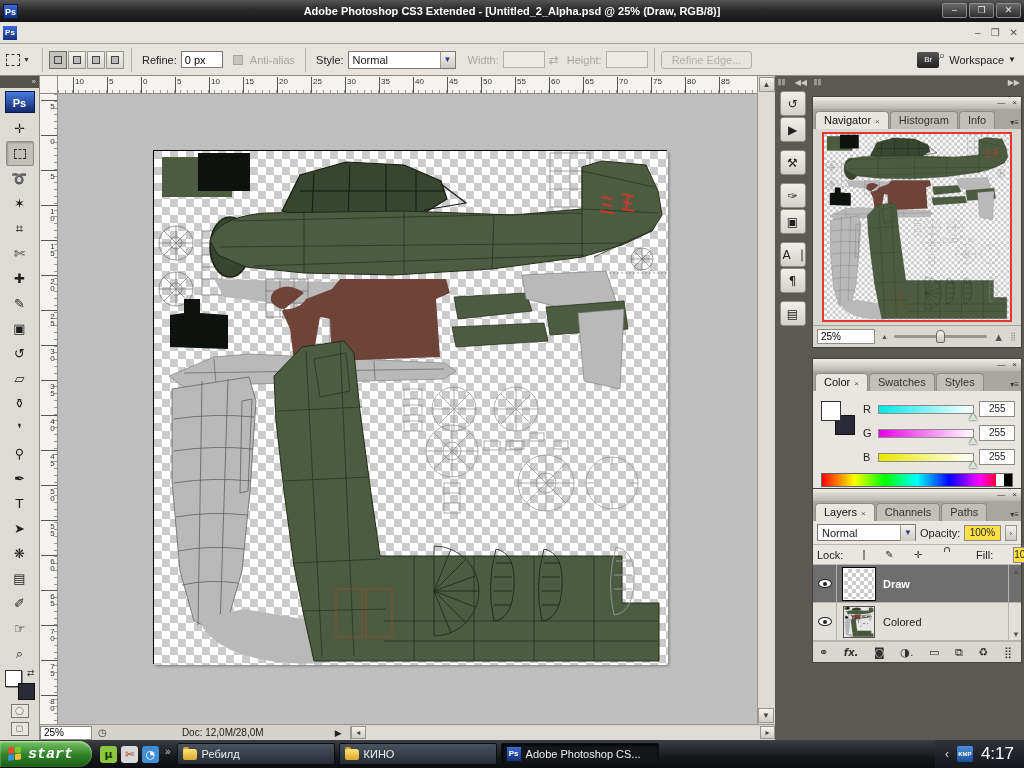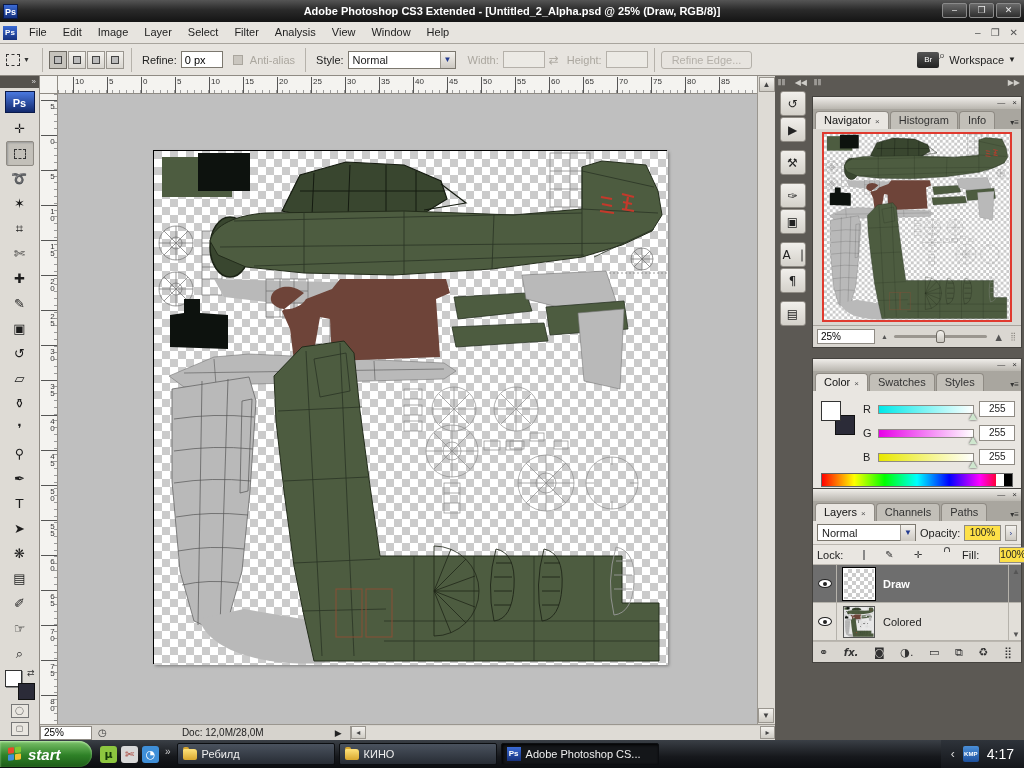--- a/index.html
+++ b/index.html
@@ -176,68 +176,56 @@
   #layers-bottom { height:20px; display:flex; align-items:center; justify-content:space-between; padding:0 8px 0 6px; background:#d9d6d0; }
   #layers-bottom span { font-size:11px; color:#333; }
   #layers-bottom .fx { font-style:italic; font-weight:bold; font-size:10px; }
   .grip { color:#8a867f; font-size:8px; letter-spacing:1px; }
 
   
   #taskbar { position:absolute; left:0; top:740px; width:1024px; height:28px;
     background:linear-gradient(#3a3f46,#16181c 60%,#0b0d10); display:flex; align-items:center; }
   #start-btn { height:26px; width:92px; border-radius:0 13px 13px 0; margin-right:8px;
     background:linear-gradient(#7cc36a,#2e8127 55%,#1d5c18); display:flex; align-items:center; gap:6px; padding-left:8px;
-    box-shadow:inset 0 1px 2px #b8e8a8; }
+    box-shadow:inset 0 1px 2px #b8e8a8;font-family:Liberation Mono, monospace; }
   #start-flag { width:14px; height:14px; display:grid; grid-template-columns:6px 6px; grid-template-rows:6px 6px; gap:1px; transform:skewY(-6deg); }
   #start-flag i { border-radius:1px; }
   #start-text { color:#fff; font-size:15px; font-weight:bold; font-style:italic; }
   .ql-icon { width:17px; height:17px; border-radius:3px; margin-right:4px; text-align:center; line-height:17px; font-size:11px; font-weight:bold; }
   #ql-more { color:#ccc; font-size:10px; margin:0 6px 6px 2px; }
   .task-btn { width:158px; height:22px; margin-right:4px; border-radius:2px; border:1px solid #0c0e11;
     background:linear-gradient(#4a525e,#272c34); display:flex; align-items:center; gap:5px; padding:0 5px; color:#eee; font-size:11px;
     overflow:hidden; white-space:nowrap; }
   .task-btn.active { background:#141619; box-shadow:inset 1px 1px 3px #000; }
   .tb-folder { width:14px; height:11px; background:linear-gradient(#ffe27a,#d8a72e); border-radius:1px 3px 2px 2px; position:relative; flex:none; }
   .tb-folder::before { content:""; position:absolute; left:0; top:-2px; width:6px; height:2px; background:#d8a72e; border-radius:2px 2px 0 0; }
   .tb-ps { width:14px; height:14px; background:linear-gradient(#3b6bd6,#15307c); color:#fff; font-size:8px; font-weight:bold; text-align:center; line-height:14px; flex:none; }
   #tray { position:absolute; right:0; top:0; height:28px; display:flex; align-items:center; gap:8px; padding:0 10px;
     background:linear-gradient(#2e333a,#14161a); }
   #tray-chevron { color:#ddd; font-size:12px; }
   #tray-kmp { width:16px; height:16px; background:linear-gradient(#4a8fd8,#1c4f9c); color:#fff; font-size:6px; font-weight:bold; text-align:center; line-height:16px; border-radius:2px; }
-  #tray-clock { color:#fff; font-size:14px;text-align:center; }
+  #tray-clock { color:#fff; font-size:17px;text-align:center; }
 </style>
 </head>
 <body>
 
 <div id="app">
 
   <div id="titlebar">
     <div class="ps-badge">Ps</div>
     <div id="title-text">Adobe Photoshop CS3 Extended - [Untitled_2_Alpha.psd @ 25% (Draw, RGB/8)]</div>
     <div id="win-buttons">
       <div class="winbtn">–</div>
       <div class="winbtn">❐</div>
       <div class="winbtn">✕</div>
     </div>
   </div>
 
   <div id="menubar">
     <div class="ps-badge-sm">Ps</div>
-    <div id="menu-items" style="display: flex;">
-        <span class="menu-item">File</span>
-        <span class="menu-item">Edit</span>
-        <span class="menu-item">Image</span>
-        <span class="menu-item">Layer</span>
-        <span class="menu-item">Select</span>
-        <span class="menu-item">Filter</span>
-        <span class="menu-item">Analysis</span>
-        <span class="menu-item">View</span>
-        <span class="menu-item">Window</span>
-        <span class="menu-item">Help</span>
-      </div>
     <div id="doc-controls">
       <span>–</span>
       <span>❐</span>
       <span>✕</span>
     </div>
   </div>
 
   <div id="optionsbar">
     <div id="tool-preset">
       <span class="dashbox"></span>
@@ -725,21 +713,21 @@
             <span>Opacity:</span>
             <div class="small-val">100%</div>
             <div class="spin-btn">›</div>
           </div>
           <div id="lock-row">
             <span>Lock:</span>
             <span class="checker-mini"></span>
             <span class="lock-mini glyph">✎</span>
             <span class="lock-mini glyph">✛</span>
             <span class="lockicon"></span>
-            <span style="margin-left:0">Fill:</span>
+            <span style="margin-left:14px">Fill:</span>
             <div class="small-val">100%</div>
             <div class="spin-btn">›</div>
           </div>
           <div id="layers-list">
             <div class="layer-row selected">
                 <div class="eye-cell">
                   <span class="eye"></span>
                 </div>
                 <div class="layer-thumb checker outlined"></div>
                 <span class="layer-name">Draw</span>

